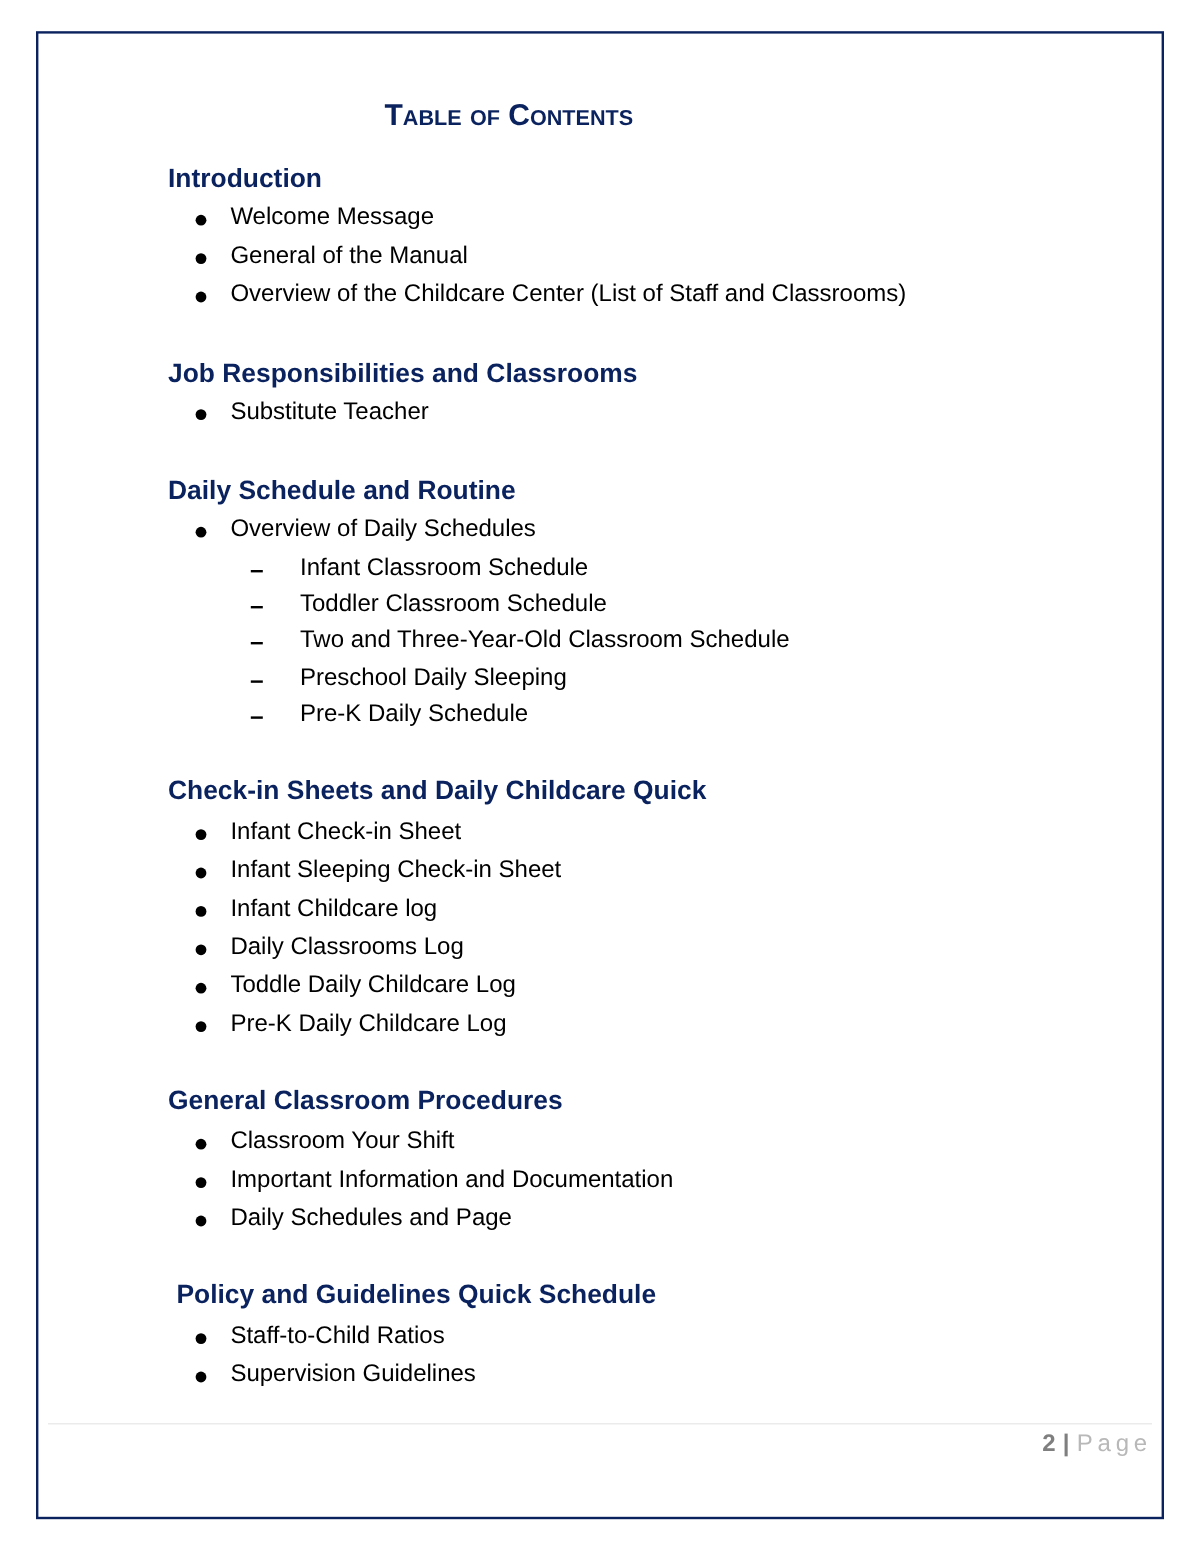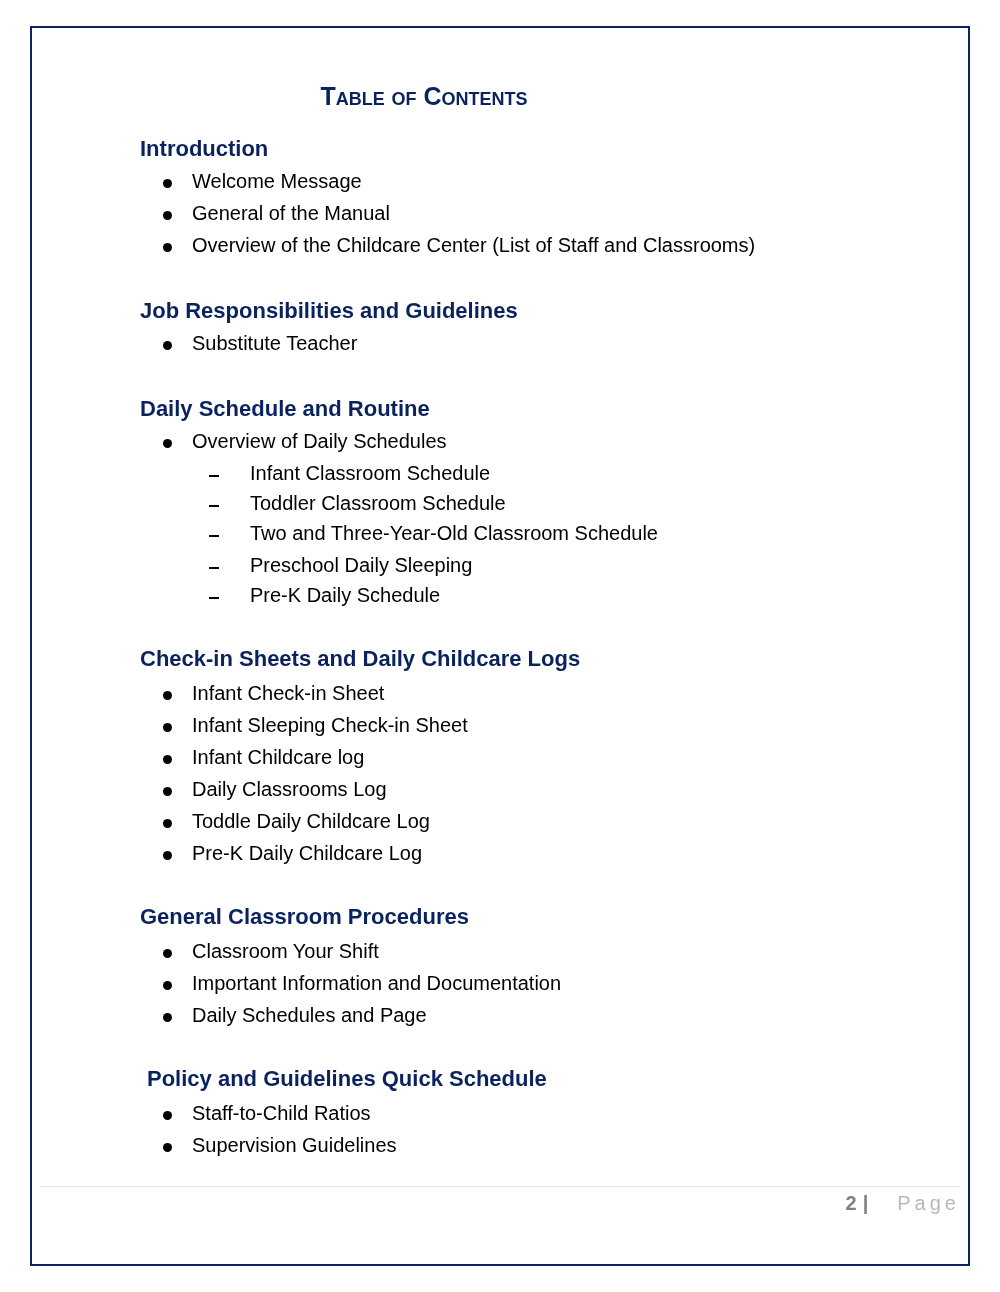--- a/index.html
+++ b/index.html
@@ -32,56 +32,56 @@
       position: absolute; left: 209px; width: 10px; height: 2px; background: #000;
     }
     .footer-rule {
       position: absolute; left: 40px; top: 1186px; width: 920px; height: 1px; background: #e6e6e6;
     }
     .footer-page {
       position: absolute; right: 40px; top: 1192px; font-size: 20px; white-space: nowrap;
     }
     .footer-num { color: #7f7f7f; font-weight: bold; }
     .footer-sep { color: #7f7f7f; font-weight: bold; margin: 0 6px; }
-    .footer-label { color: #b8b8b8; letter-spacing: 4px; margin-left: 23px; }
+    .footer-label { color: #b8b8b8; letter-spacing: 4px; }
   </style>
 </head>
 <body>
 
 <div class="page-border"></div>
 
 <div class="title">Table of Contents</div>
 
 <div class="section-heading" style="top:136px">Introduction</div>
 <span class="bullet" style="top:179px"></span>
 <div class="item" style="top:170px">Welcome Message</div>
 <span class="bullet" style="top:211px"></span>
 <div class="item" style="top:202px">General of the Manual</div>
 <span class="bullet" style="top:243px"></span>
 <div class="item" style="top:234px">Overview of the Childcare Center (List of Staff and Classrooms)</div>
 
-<div class="section-heading" style="top:298px">Job Responsibilities and Guidelines</div>
+<div class="section-heading" style="top:298px">Job Responsibilities and Classrooms</div>
 <span class="bullet" style="top:341px"></span>
 <div class="item" style="top:332px">Substitute Teacher</div>
 
 <div class="section-heading" style="top:396px">Daily Schedule and Routine</div>
 <span class="bullet" style="top:439px"></span>
 <div class="item" style="top:430px">Overview of Daily Schedules</div>
 <span class="dash" style="top:475px"></span>
 <div class="sub-item" style="top:462px">Infant Classroom Schedule</div>
 <span class="dash" style="top:505px"></span>
 <div class="sub-item" style="top:492px">Toddler Classroom Schedule</div>
 <span class="dash" style="top:535px"></span>
 <div class="sub-item" style="top:522px">Two and Three-Year-Old Classroom Schedule</div>
 <span class="dash" style="top:567px"></span>
 <div class="sub-item" style="top:554px">Preschool Daily Sleeping</div>
 <span class="dash" style="top:597px"></span>
 <div class="sub-item" style="top:584px">Pre-K Daily Schedule</div>
 
-<div class="section-heading" style="top:646px">Check-in Sheets and Daily Childcare Logs</div>
+<div class="section-heading" style="top:646px">Check-in Sheets and Daily Childcare Quick</div>
 <span class="bullet" style="top:691px"></span>
 <div class="item" style="top:682px">Infant Check-in Sheet</div>
 <span class="bullet" style="top:723px"></span>
 <div class="item" style="top:714px">Infant Sleeping Check-in Sheet</div>
 <span class="bullet" style="top:755px"></span>
 <div class="item" style="top:746px">Infant Childcare log</div>
 <span class="bullet" style="top:787px"></span>
 <div class="item" style="top:778px">Daily Classrooms Log</div>
 <span class="bullet" style="top:819px"></span>
 <div class="item" style="top:810px">Toddle Daily Childcare Log</div>

